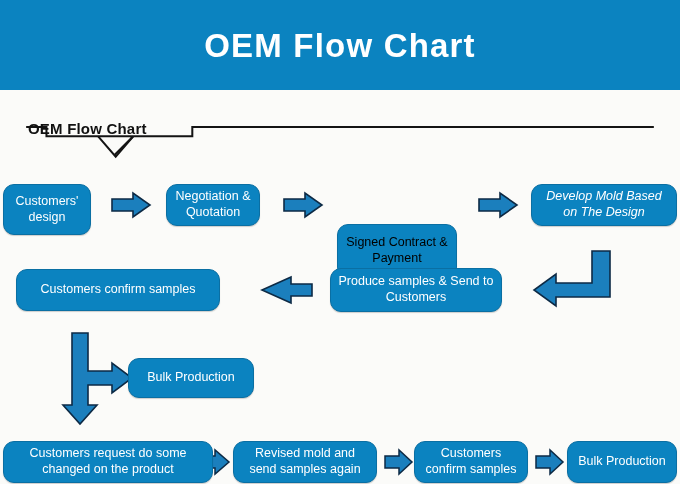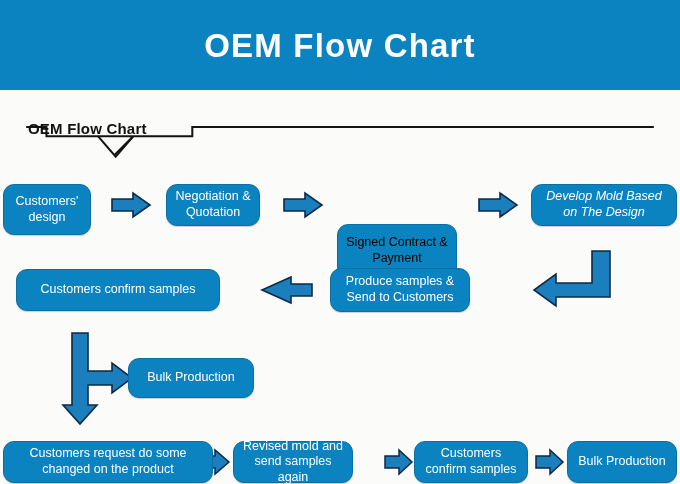--- a/index.html
+++ b/index.html
@@ -93,20 +93,20 @@
       <path d="M385,456 L399,456 L399,450 L412,462 L399,474 L399,468 L385,468 Z" fill="#1b7fbd" stroke="#0d2a45"></path>
       <path d="M536,456 L550,456 L550,450 L563,462 L550,474 L550,468 L536,468 Z" fill="#1b7fbd" stroke="#0d2a45"></path>
     </g>
   </svg>
 
   <div class="node" style="left: 3px; top: 184px; width: 88px; height: 51px; background: rgb(11, 131, 192); border-color: rgb(10, 111, 163); color: rgb(255, 255, 255);">Customers' design</div>
   <div class="node" style="left: 166px; top: 184px; width: 94px; height: 42px; background: rgb(11, 131, 192); border-color: rgb(10, 111, 163); color: rgb(255, 255, 255);">Negotiation &amp; Quotation</div>
   <div class="node" style="left: 337px; top: 184px; width: 120px; height: 54px; background: rgb(11, 131, 192); border-color: rgb(10, 111, 163); color: #000000; margin-top: 40px;">Signed Contract &amp; Payment</div>
   <div class="node" style="left: 531px; top: 184px; width: 146px; height: 42px; background: rgb(11, 131, 192); border-color: rgb(10, 111, 163); color: rgb(255, 255, 255); font-style: italic;">Develop Mold Based on The Design</div>
   <div class="node" style="left: 16px; top: 269px; width: 204px; height: 42px; background: rgb(11, 131, 192); border-color: rgb(10, 111, 163); color: rgb(255, 255, 255);">Customers confirm samples</div>
-  <div class="node" style="left: 330px; top: 268px; width: 140px; height: 44px; background: rgb(11, 131, 192); border-color: rgb(10, 111, 163); color: rgb(255, 255, 255);">Produce samples &amp; Send to Customers</div>
+  <div class="node" style="left: 330px; top: 268px; width: 172px; height: 44px; background: rgb(11, 131, 192); border-color: rgb(10, 111, 163); color: rgb(255, 255, 255);">Produce samples &amp; Send to Customers</div>
   <div class="node" style="left: 128px; top: 358px; width: 126px; height: 40px; background: rgb(11, 131, 192); border-color: rgb(10, 111, 163); color: rgb(255, 255, 255);">Bulk Production</div>
   <div class="node" style="left: 3px; top: 441px; width: 210px; height: 42px; background: rgb(11, 131, 192); border-color: rgb(10, 111, 163); color: rgb(255, 255, 255);">Customers request do some changed on the product</div>
-  <div class="node" style="left: 233px; top: 441px; width: 120px; height: 42px; background: rgb(11, 131, 192); border-color: rgb(10, 111, 163); color: rgb(255, 255, 255);">Revised mold and send samples again</div>
+  <div class="node" style="left: 233px; top: 441px; width: 144px; height: 42px; background: rgb(11, 131, 192); border-color: rgb(10, 111, 163); color: rgb(255, 255, 255);">Revised mold and send samples again</div>
   <div class="node" style="left: 414px; top: 441px; width: 114px; height: 42px; background: rgb(11, 131, 192); border-color: rgb(10, 111, 163); color: rgb(255, 255, 255);">Customers confirm samples</div>
   <div class="node" style="left: 567px; top: 441px; width: 110px; height: 42px; background: rgb(11, 131, 192); border-color: rgb(10, 111, 163); color: rgb(255, 255, 255);">Bulk Production</div>
 
 </div>
 
 </body></html>

